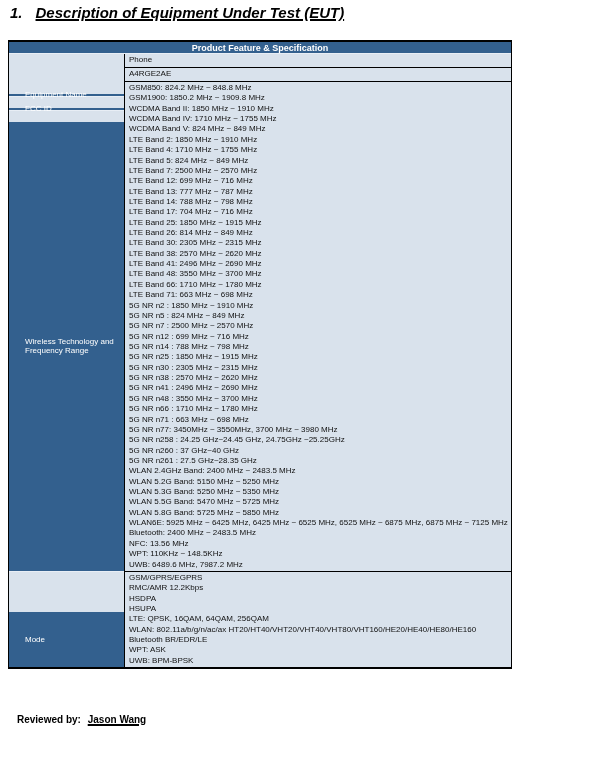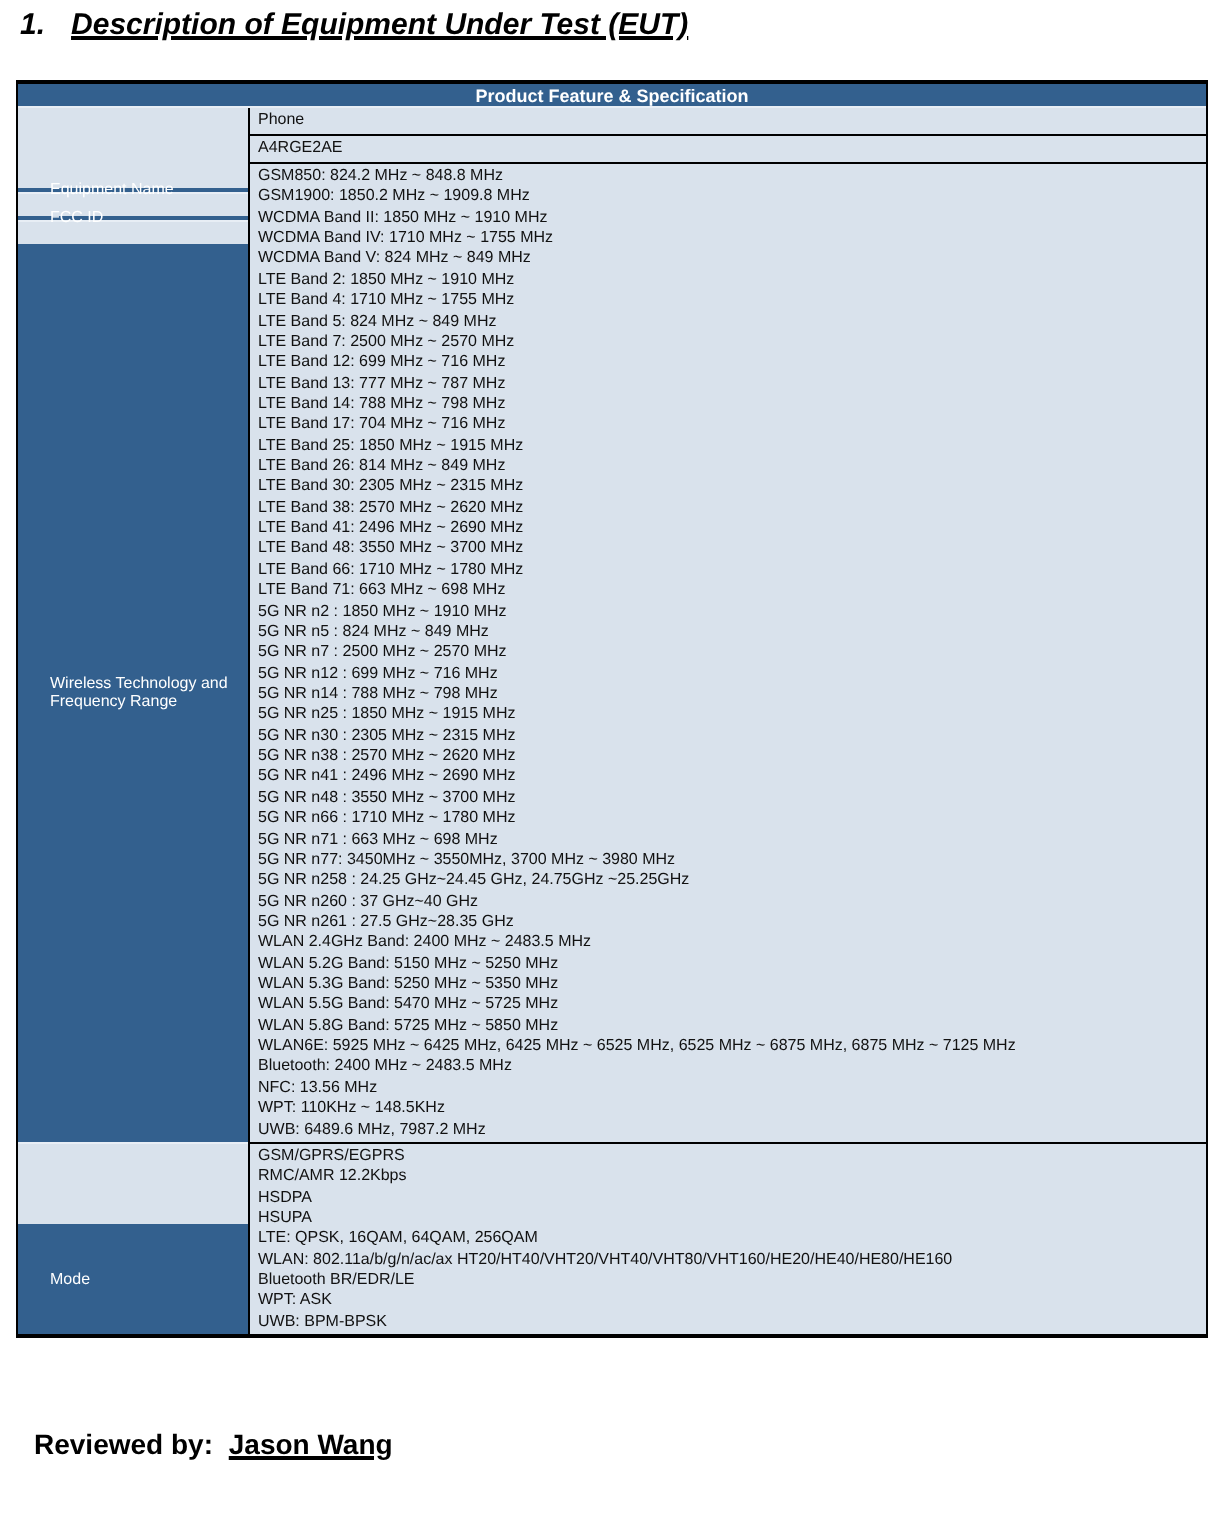--- a/index.html
+++ b/index.html
@@ -29,21 +29,21 @@
     gap: 13px;
     white-space: nowrap;
   }
   .title-text {
     text-decoration: underline;
     text-decoration-thickness: 1.5px;
   }
   .spec-table {
     position: absolute;
     left: 8px; top: 40px;
-    width: 596px;
+    width: 504px;
     border: 1px solid var(--grid-dark);
     border-top: 2px solid var(--grid-dark);
     border-bottom: 2px solid var(--grid-dark);
     background: var(--value-bg);
   }
   .thead {
     height: 12px;
     line-height: 12px;
     background: var(--header-bg);
     color: #ffffff;
@@ -81,21 +81,21 @@
   .tline {
     font-size: 8px;
     line-height: 10.37px;
     height: 10.37px;
     color: var(--text-dark);
     white-space: nowrap;
   }
   .footer-line {
     position: absolute;
     left: 17px;
-    font-size: 14px;
+    font-size: 10px;
     font-weight: bold;
     color: #000;
     white-space: nowrap;
   }
   .footer-line.f1 { top: 714px; }
   .footer-line.f2 { top: 777px; margin-top: 45px; }
   .uname {
     text-decoration: underline;
     text-decoration-thickness: 1.5px;
     margin-left: 4px;

